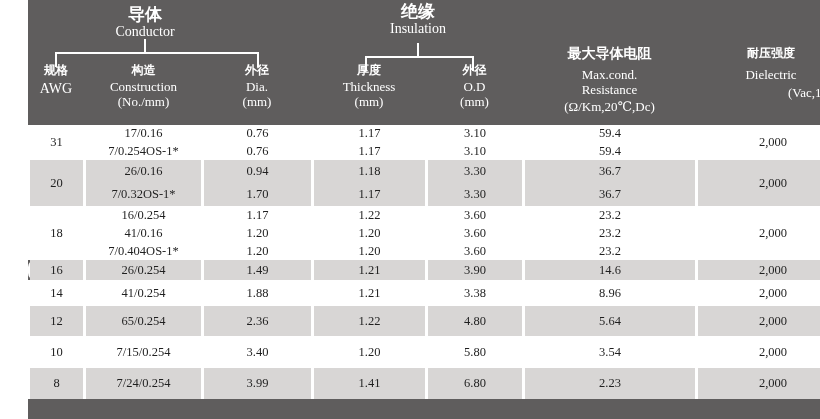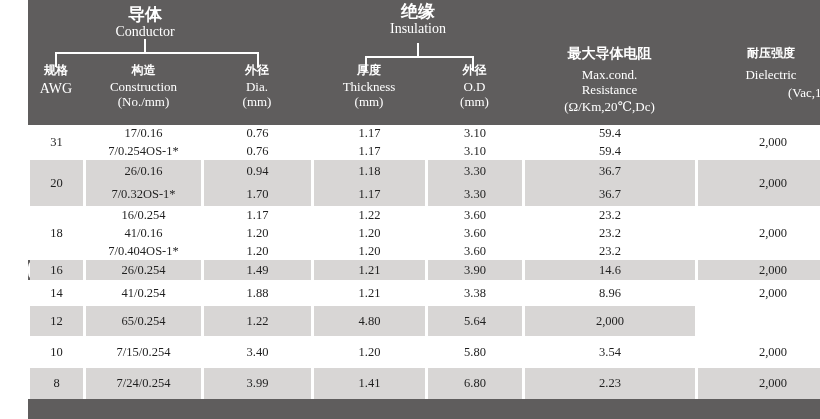--- a/index.html
+++ b/index.html
@@ -238,20 +238,23 @@
           <div>8.96</div>
         </div>
         <div class="cell center">2,000</div>
       </div>
       <div class="row grey" style="height: 30px;">
         <div class="cell center">12</div>
         <div class="cell stack">
           <div>65/0.254</div>
         </div>
         <div class="cell stack">
+          <div>2.36</div>
+        </div>
+        <div class="cell stack">
           <div>1.22</div>
         </div>
         <div class="cell stack">
           <div>4.80</div>
         </div>
         <div class="cell stack">
           <div>5.64</div>
         </div>
         <div class="cell center">2,000</div>
       </div>

